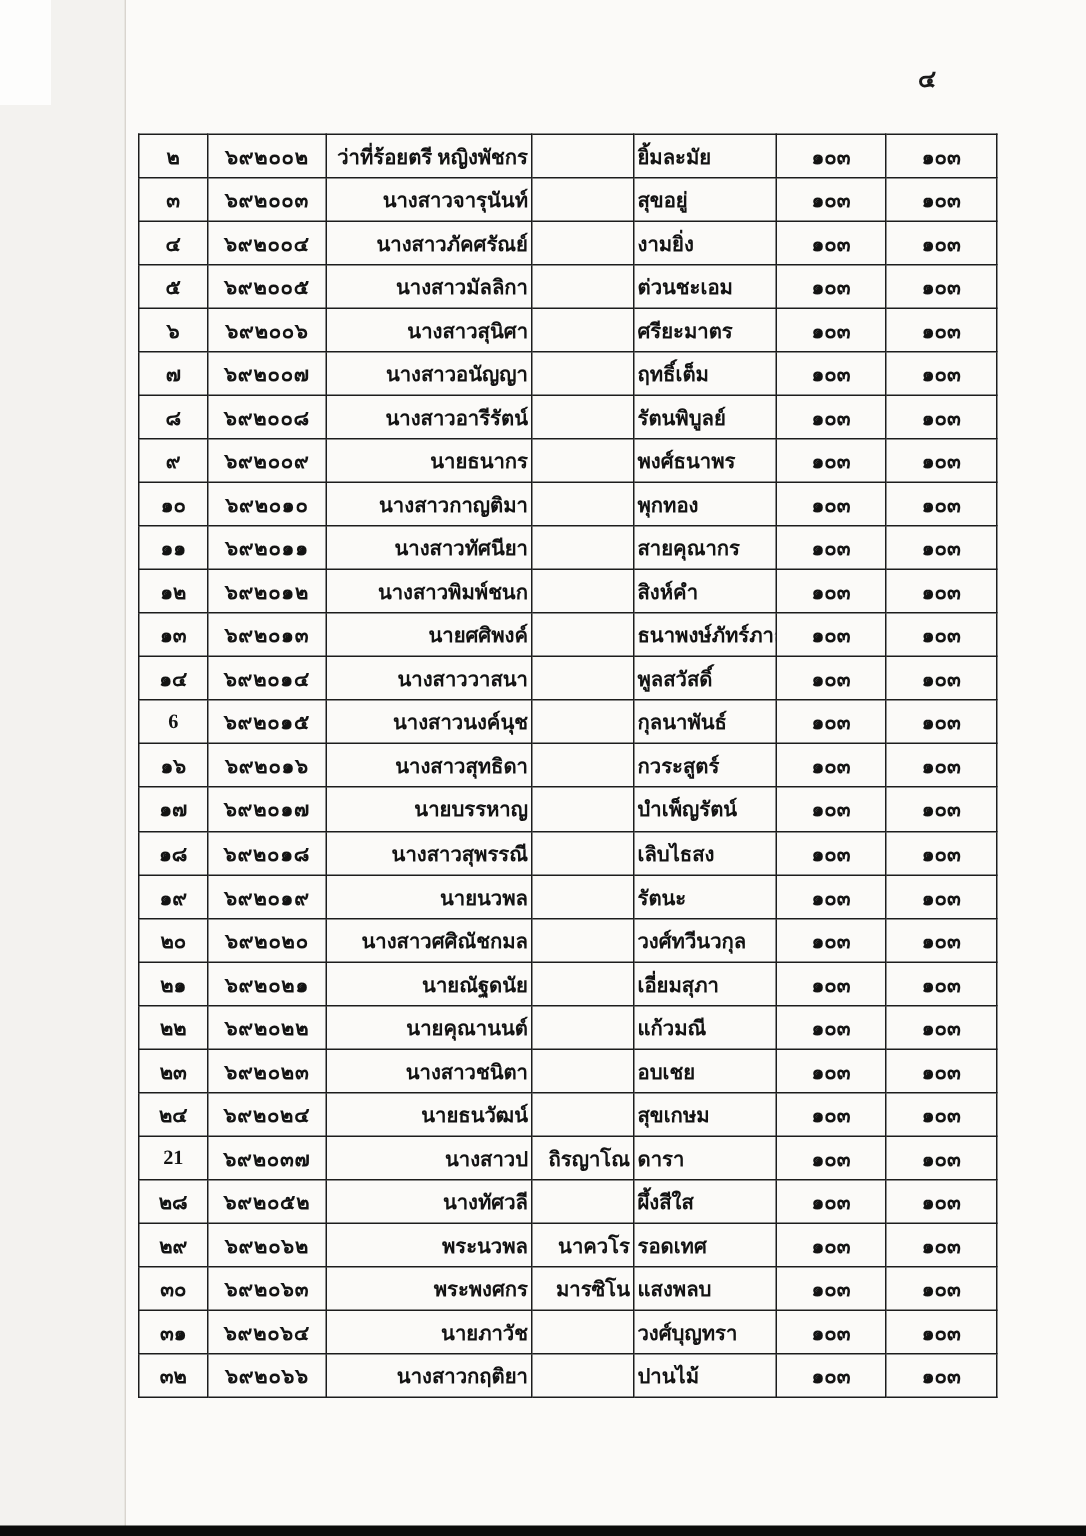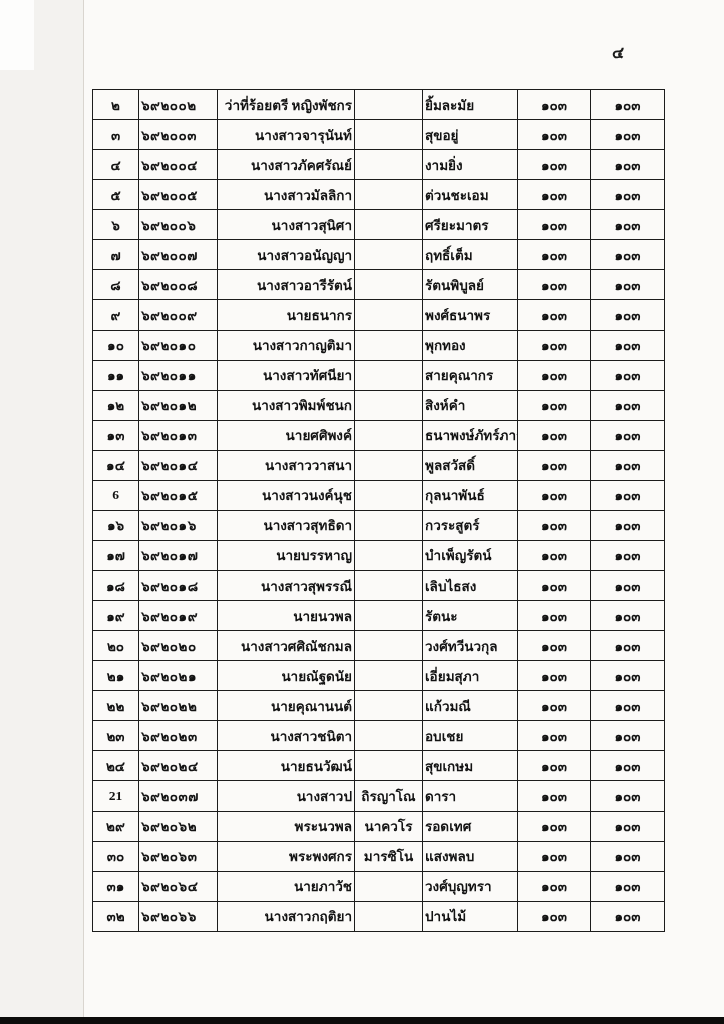--- a/index.html
+++ b/index.html
@@ -43,23 +43,23 @@
     border: 1.5px solid #1c1c1c;
     font-size: 13.5px;
     font-weight: 600;
     color: #131313;
     padding: 0 2px;
     white-space: nowrap;
     overflow: hidden;
     vertical-align: middle;
   }
   td.c-no     { text-align: center; }
-  td.c-id     { letter-spacing: 0.5px; margin-top: 44px; }
+  td.c-id     { text-align: center; letter-spacing: 0.5px; margin-top: 44px; }
   td.c-name   { text-align: right; padding-left: 8px; }
-  td.c-epi    { text-align: center; padding-left: 6px; }
+  td.c-epi    { text-align: right; padding-left: 6px; }
   td.c-sur    { text-align: left; padding-left: 7px; }
   td.c-score  { text-align: center; }
 </style>
 </head>
 <body>
 
 <div class="page-surface"></div>
 <div class="page-edge-line"></div>
 <div class="corner-notch"></div>
 
@@ -286,20 +286,29 @@
       <tr>
     <td class="c-no">21</td>
     <td class="c-id">๖๙๒๐๓๗</td>
     <td class="c-name">นางสาวป</td>
     <td class="c-epi">ถิรญาโณ</td>
     <td class="c-sur">ดารา</td>
     <td class="c-score">๑๐๓</td>
     <td class="c-score">๑๐๓</td>
   </tr>
       <tr>
+    <td class="c-no">๒๘</td>
+    <td class="c-id">๖๙๒๐๕๒</td>
+    <td class="c-name">นางทัศวลี</td>
+    <td class="c-epi"></td>
+    <td class="c-sur">ผึ้งสีใส</td>
+    <td class="c-score">๑๐๓</td>
+    <td class="c-score">๑๐๓</td>
+  </tr>
+      <tr>
     <td class="c-no">๒๙</td>
     <td class="c-id">๖๙๒๐๖๒</td>
     <td class="c-name">พระนวพล</td>
     <td class="c-epi">นาควโร</td>
     <td class="c-sur">รอดเทศ</td>
     <td class="c-score">๑๐๓</td>
     <td class="c-score">๑๐๓</td>
   </tr>
       <tr>
     <td class="c-no">๓๐</td>

